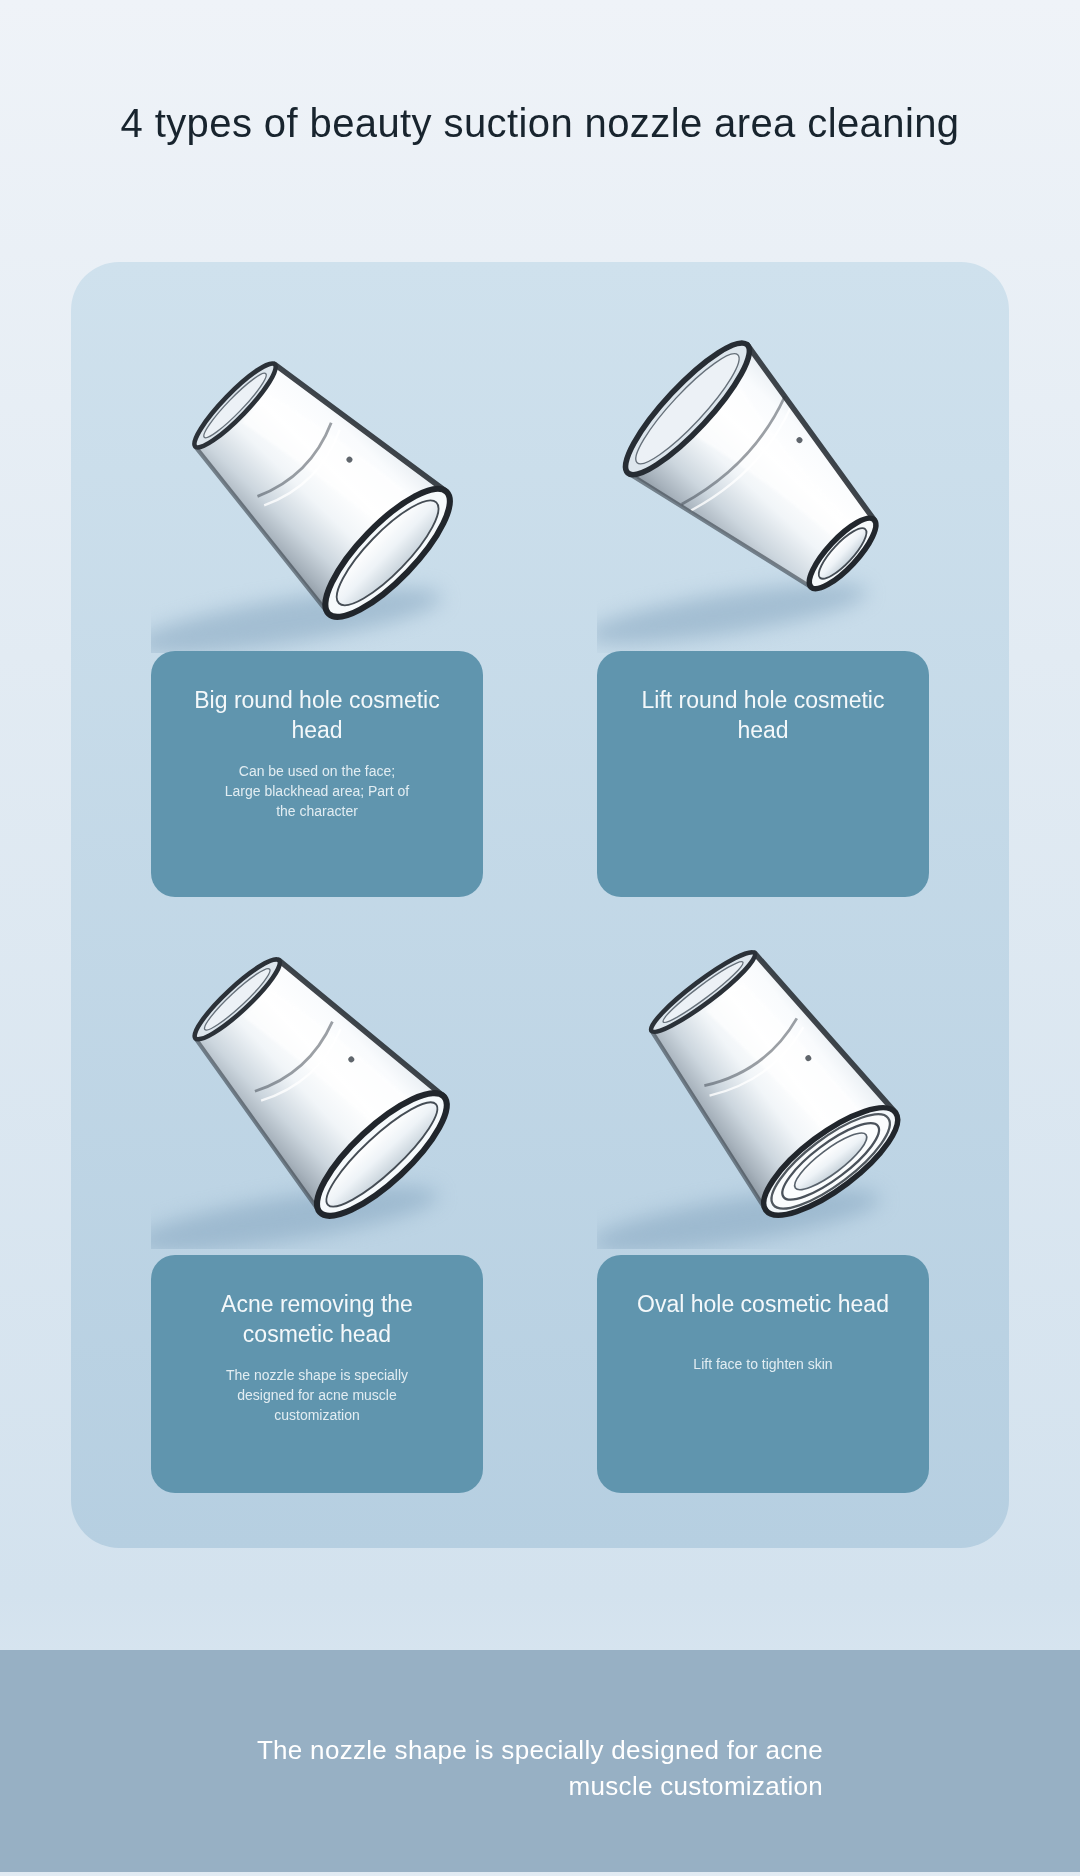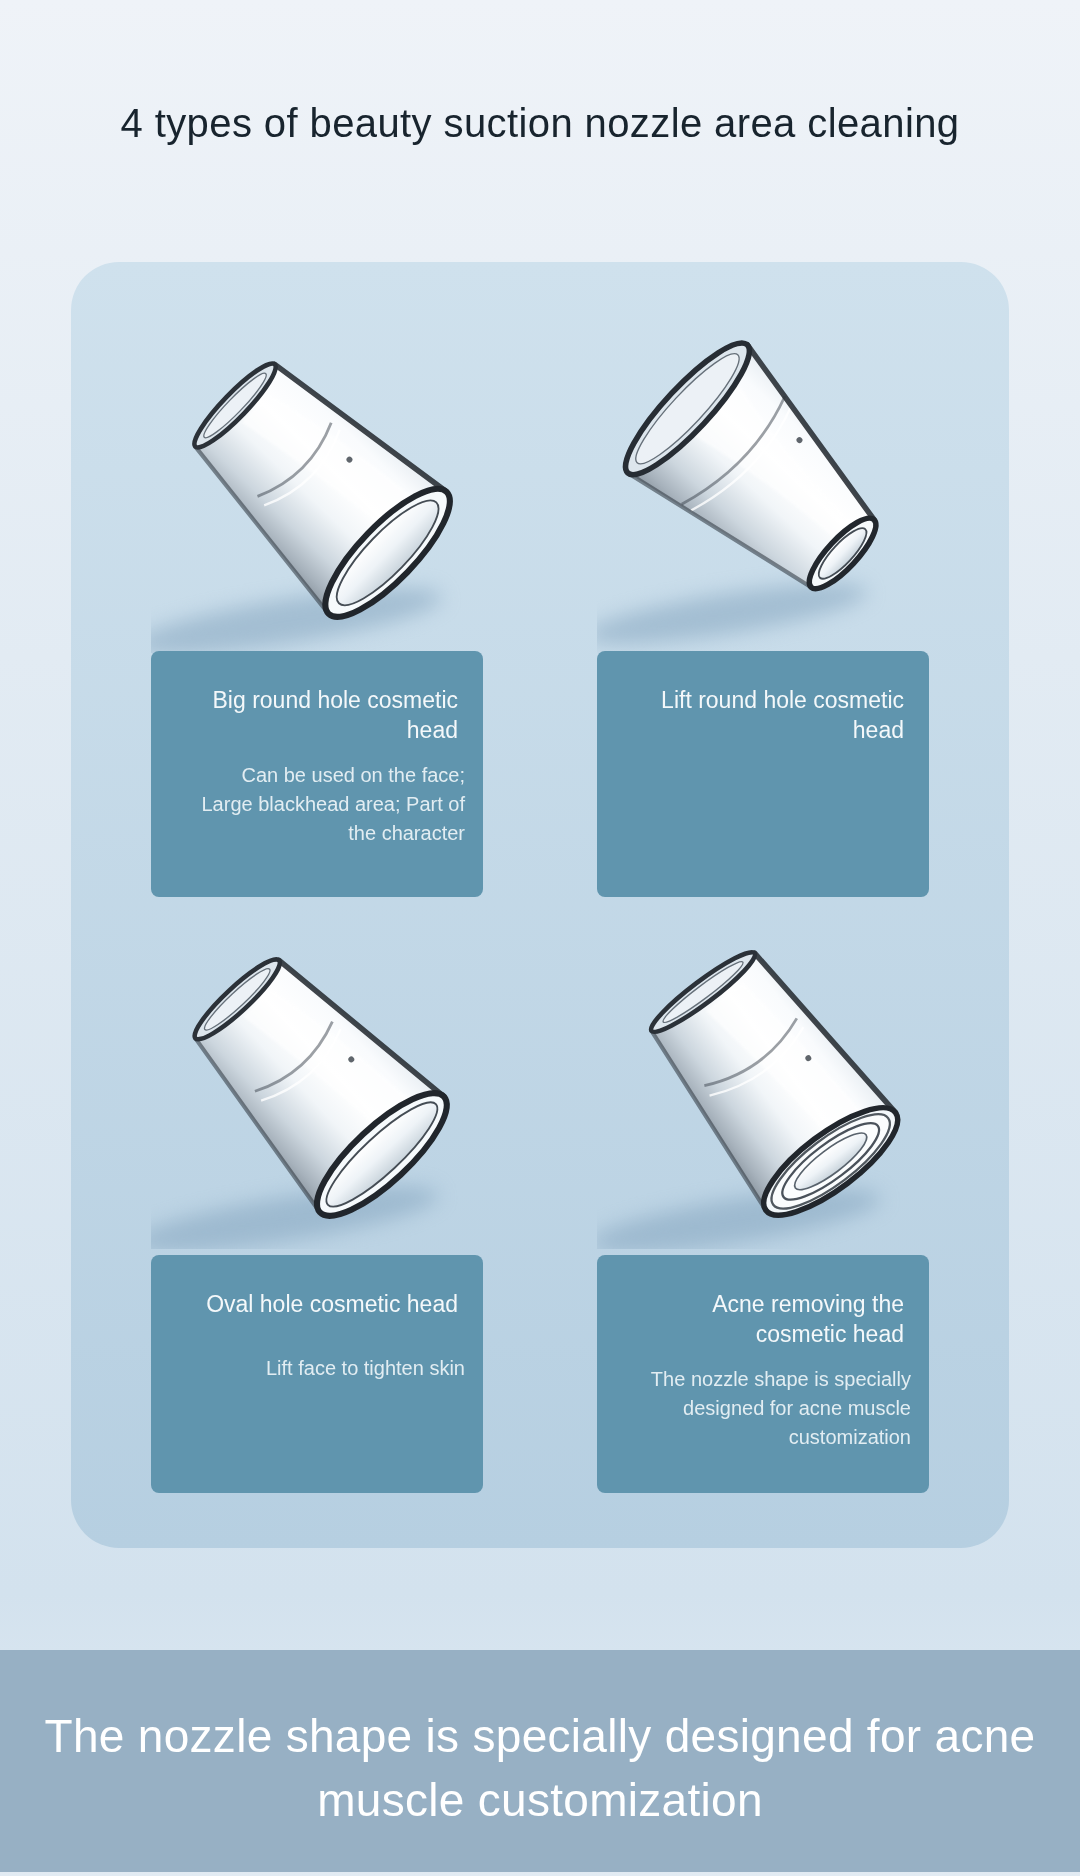--- a/index.html
+++ b/index.html
@@ -41,50 +41,50 @@
     column-gap:114px;
     justify-content:center;
   }
   .img-cell{
     display:flex;align-items:flex-end;justify-content:center;
   }
   .img-cell.row1 .nozzle{width:342px;height:auto;display:block;margin-bottom:-2px;}
   .img-cell.row2 .nozzle{width:354px;height:auto;display:block;margin-bottom:6px;}
   .card{
     background:var(--card-bg);
-    border-radius:8px;
-    text-align:right;
+    border-radius:24px;
+    text-align:center;
     padding:35px 18px 17px 18px;
     box-sizing:border-box;
   }
   .card h2{
     margin:0 auto 15px auto;
     max-width:282px;
     font-size:23px;font-weight:400;line-height:1.3;
     color:var(--card-title-text);
     white-space:pre-line;
   }
   .card p{
     margin:0 auto;
     max-width:296px;
-    font-size:20px;font-weight:400;line-height:1.45;
+    font-size:14px;font-weight:400;line-height:1.45;
     color:var(--card-body-text);
     white-space:pre-line;
   }
   .card.card-oval p{margin-top:34px;}
   .band{
     position:absolute;left:0;top:1650px;
     width:100%;height:222px;
     background:var(--band-bg);
     display:flex;align-items:center;justify-content:center;
   }
   .band p{
     margin:14px 0 0 0;
-    text-align:center;
-    font-size:46px;font-weight:400;line-height:1.4;letter-spacing:.3px;
+    text-align:right;
+    font-size:26px;font-weight:400;line-height:1.4;letter-spacing:.3px;
     color:var(--footer-text);
     white-space:pre-line;
   }
   .defs-svg{position:absolute;width:0;height:0;}
 </style>
 </head>
 <body>
 
 <svg class="defs-svg" aria-hidden="true">
   <defs>
@@ -201,33 +201,33 @@
           <ellipse cx="-118" cy="0" rx="12" ry="70" fill="#dde6ed" stroke="#2b3138" stroke-width="5"></ellipse>
           <ellipse cx="-118" cy="0" rx="7" ry="54" fill="#eef3f7" stroke="#5a646e" stroke-width="1.5" opacity="0.9"></ellipse>
           <ellipse cx="112" cy="0" rx="30" ry="88" fill="#f2f7fa" stroke="#21262c" stroke-width="6"></ellipse>
           <ellipse cx="112" cy="0" rx="25" ry="78" fill="#fbfdfe" stroke="#3f474f" stroke-width="2.5" opacity="0.9"></ellipse>
           <ellipse cx="112" cy="0" rx="19" ry="64" fill="#fbfdfe" stroke="#4a525b" stroke-width="2.5"></ellipse>
           <ellipse cx="112" cy="0" rx="13" ry="48" fill="url(#gHole)" stroke="#59636d" stroke-width="1.8"></ellipse>
         </g>
       </svg>
     </div>
 
-    <div class="card card-oval">
-      <h2>Oval hole cosmetic head</h2>
-      <p>Lift face to tighten skin</p>
-    </div>
-
     <div class="card">
       <h2>Acne removing the
 cosmetic head</h2>
       <p>The nozzle shape is specially
 designed for acne muscle
 customization</p>
     </div>
 
+    <div class="card card-oval">
+      <h2>Oval hole cosmetic head</h2>
+      <p>Lift face to tighten skin</p>
+    </div>
+
   </section>
 
   <footer class="band">
     <p>The nozzle shape is specially designed for acne
 muscle customization</p>
   </footer>
 
 </div>
 
 </body></html>

